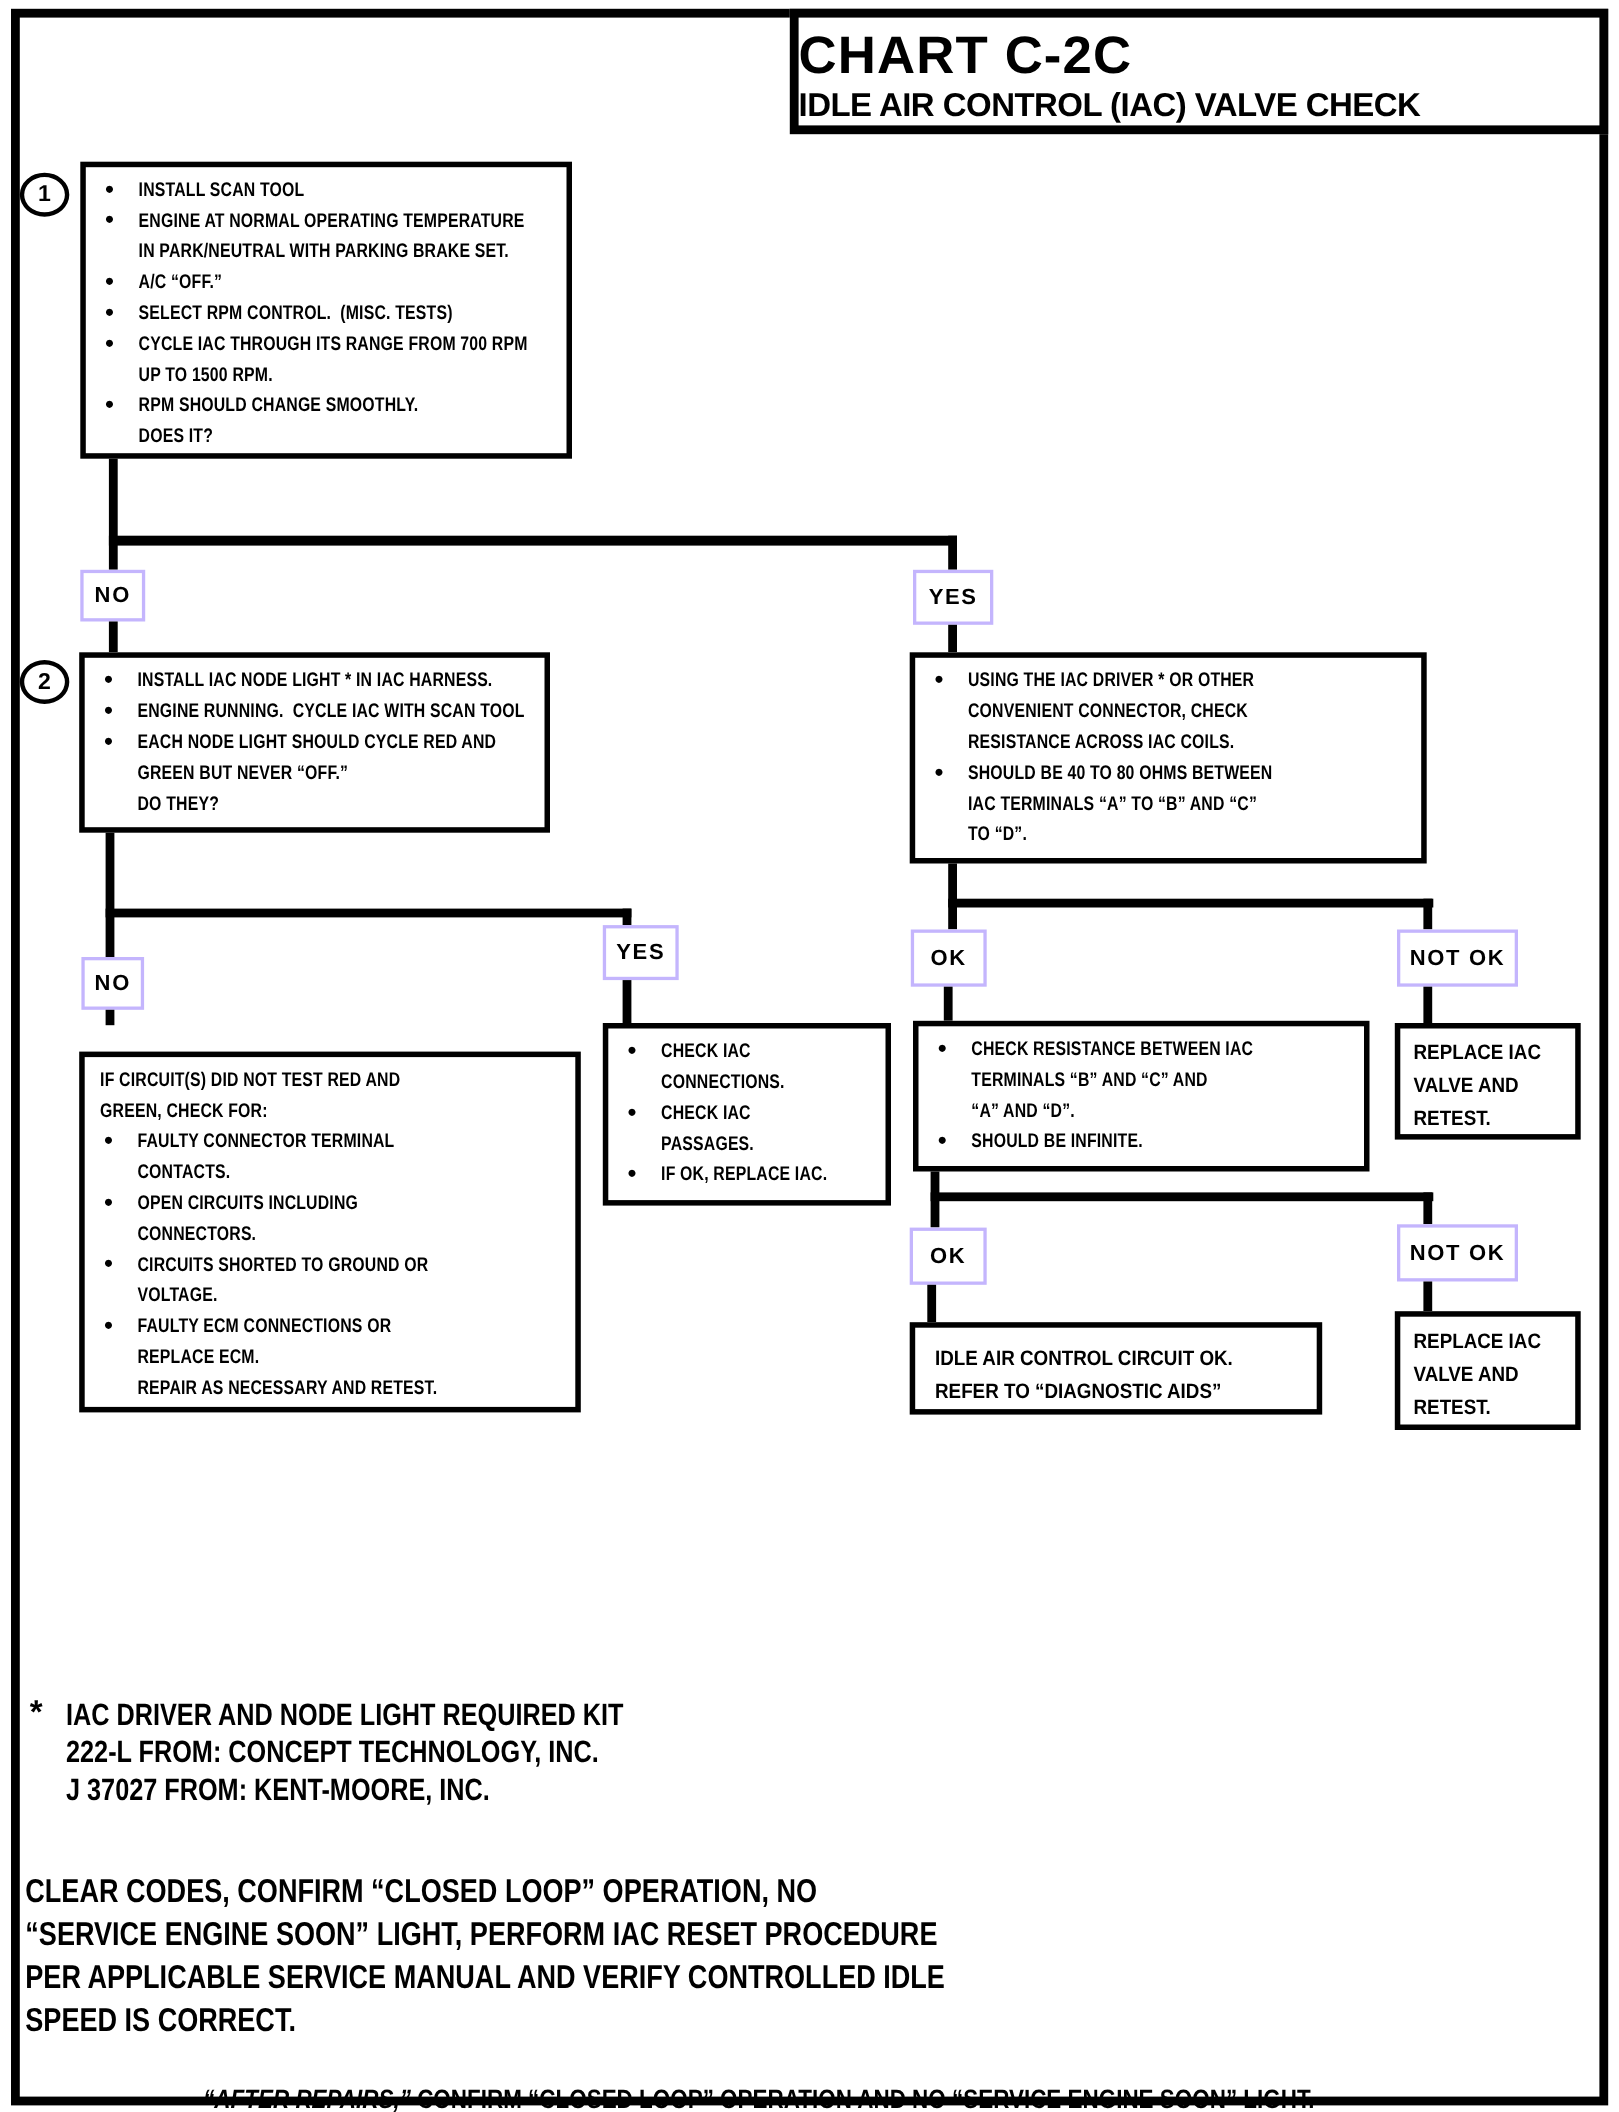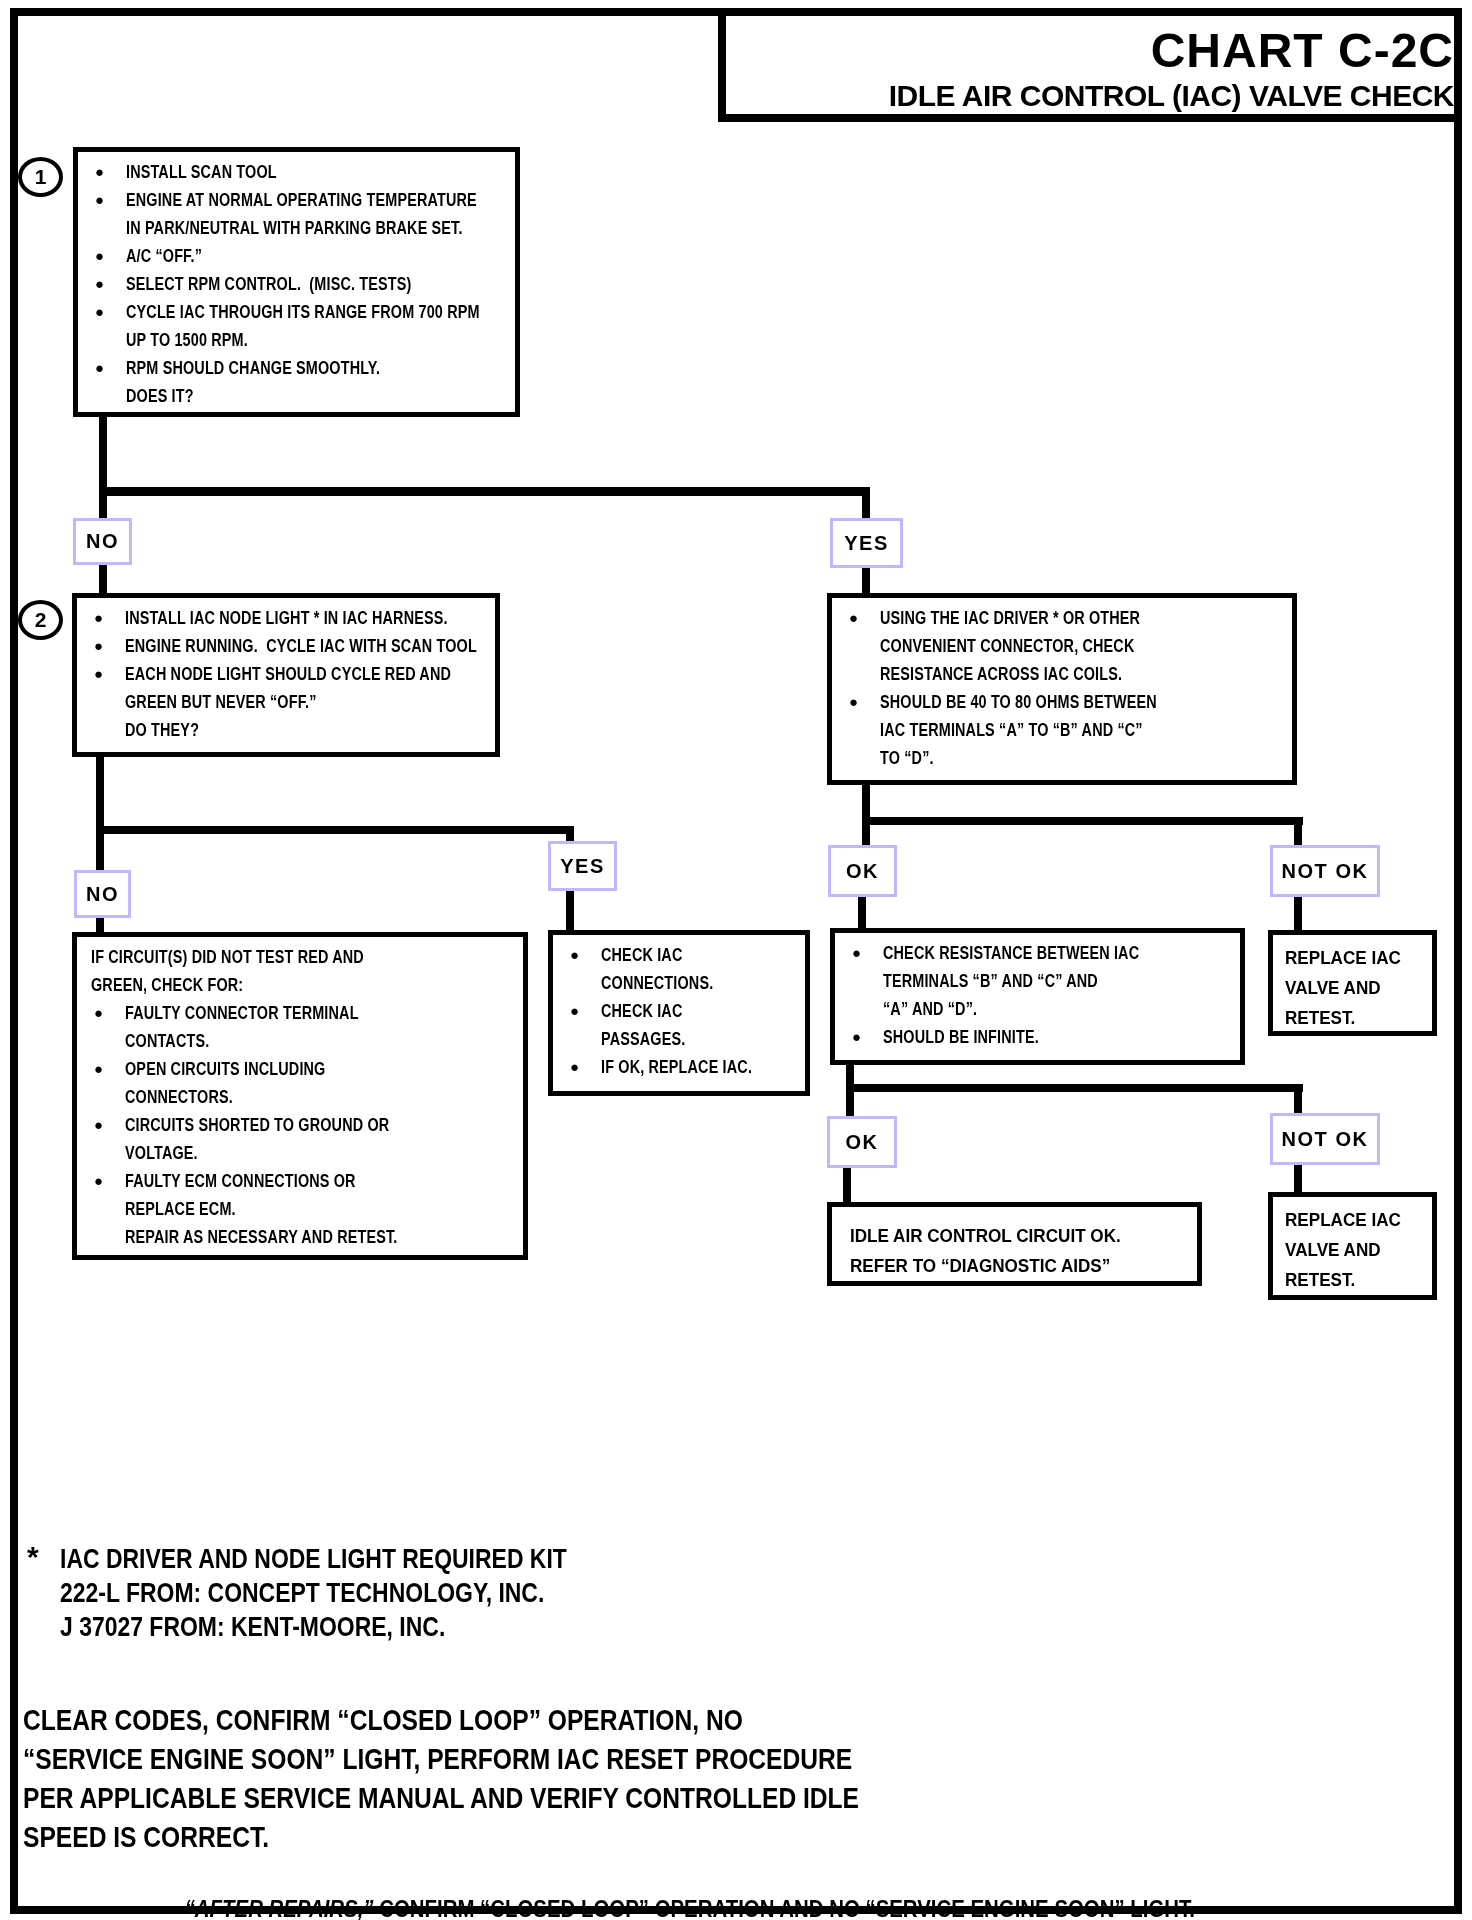--- a/index.html
+++ b/index.html
@@ -16,21 +16,21 @@
     position: absolute;
     left: 10px; top: 8px; width: 1452px; height: 1906px;
     border: 8px solid #000;
     background: transparent;
   }
   .title-box {
     position: absolute;
     left: 718px; top: 8px; width: 744px; height: 114px;
     border: 8px solid #000;
     background: #fff;
-    text-align: right;
+    text-align: left;
     padding-top: 8px;
   }
   .title-line1 { font-size: 48px; font-weight: bold; line-height: 54px; letter-spacing: 1px; }
   .title-line2 { font-size: 30px; font-weight: bold; line-height: 36px; letter-spacing: -0.5px; }
 
   .step-circle {
     position: absolute;
     width: 45px; height: 40px;
     border: 4px solid #000; border-radius: 50%;
     display: flex; align-items: center; justify-content: center;
@@ -192,21 +192,21 @@
   <div class="lbox" style="left:74px; top:870px; width:57px; height:48px;">
       <span>NO</span>
     </div>
   <div class="lbox" style="left:548px; top:841px; width:69px; height:50px;">
       <span>YES</span>
     </div>
 
   <div class="line" style="left:96px; top:918px; width:8px; height:14px;"></div>
   <div class="line" style="left:566px; top:891px; width:8px; height:39px;"></div>
 
-  <div class="pbox" style="left:72px; top:932px; width:456px; height:328px;">
+  <div class="pbox" style="left:72px; top:956px; width:456px; height:328px;">
     <div class="t">IF CIRCUIT(S) DID NOT TEST RED AND
 GREEN, CHECK FOR:</div>
     <div class="li">
         <span class="bullet">●</span>
         <span class="t">FAULTY CONNECTOR TERMINAL
 CONTACTS.</span>
       </div>
     <div class="li">
         <span class="bullet">●</span>
         <span class="t">OPEN CIRCUITS INCLUDING

